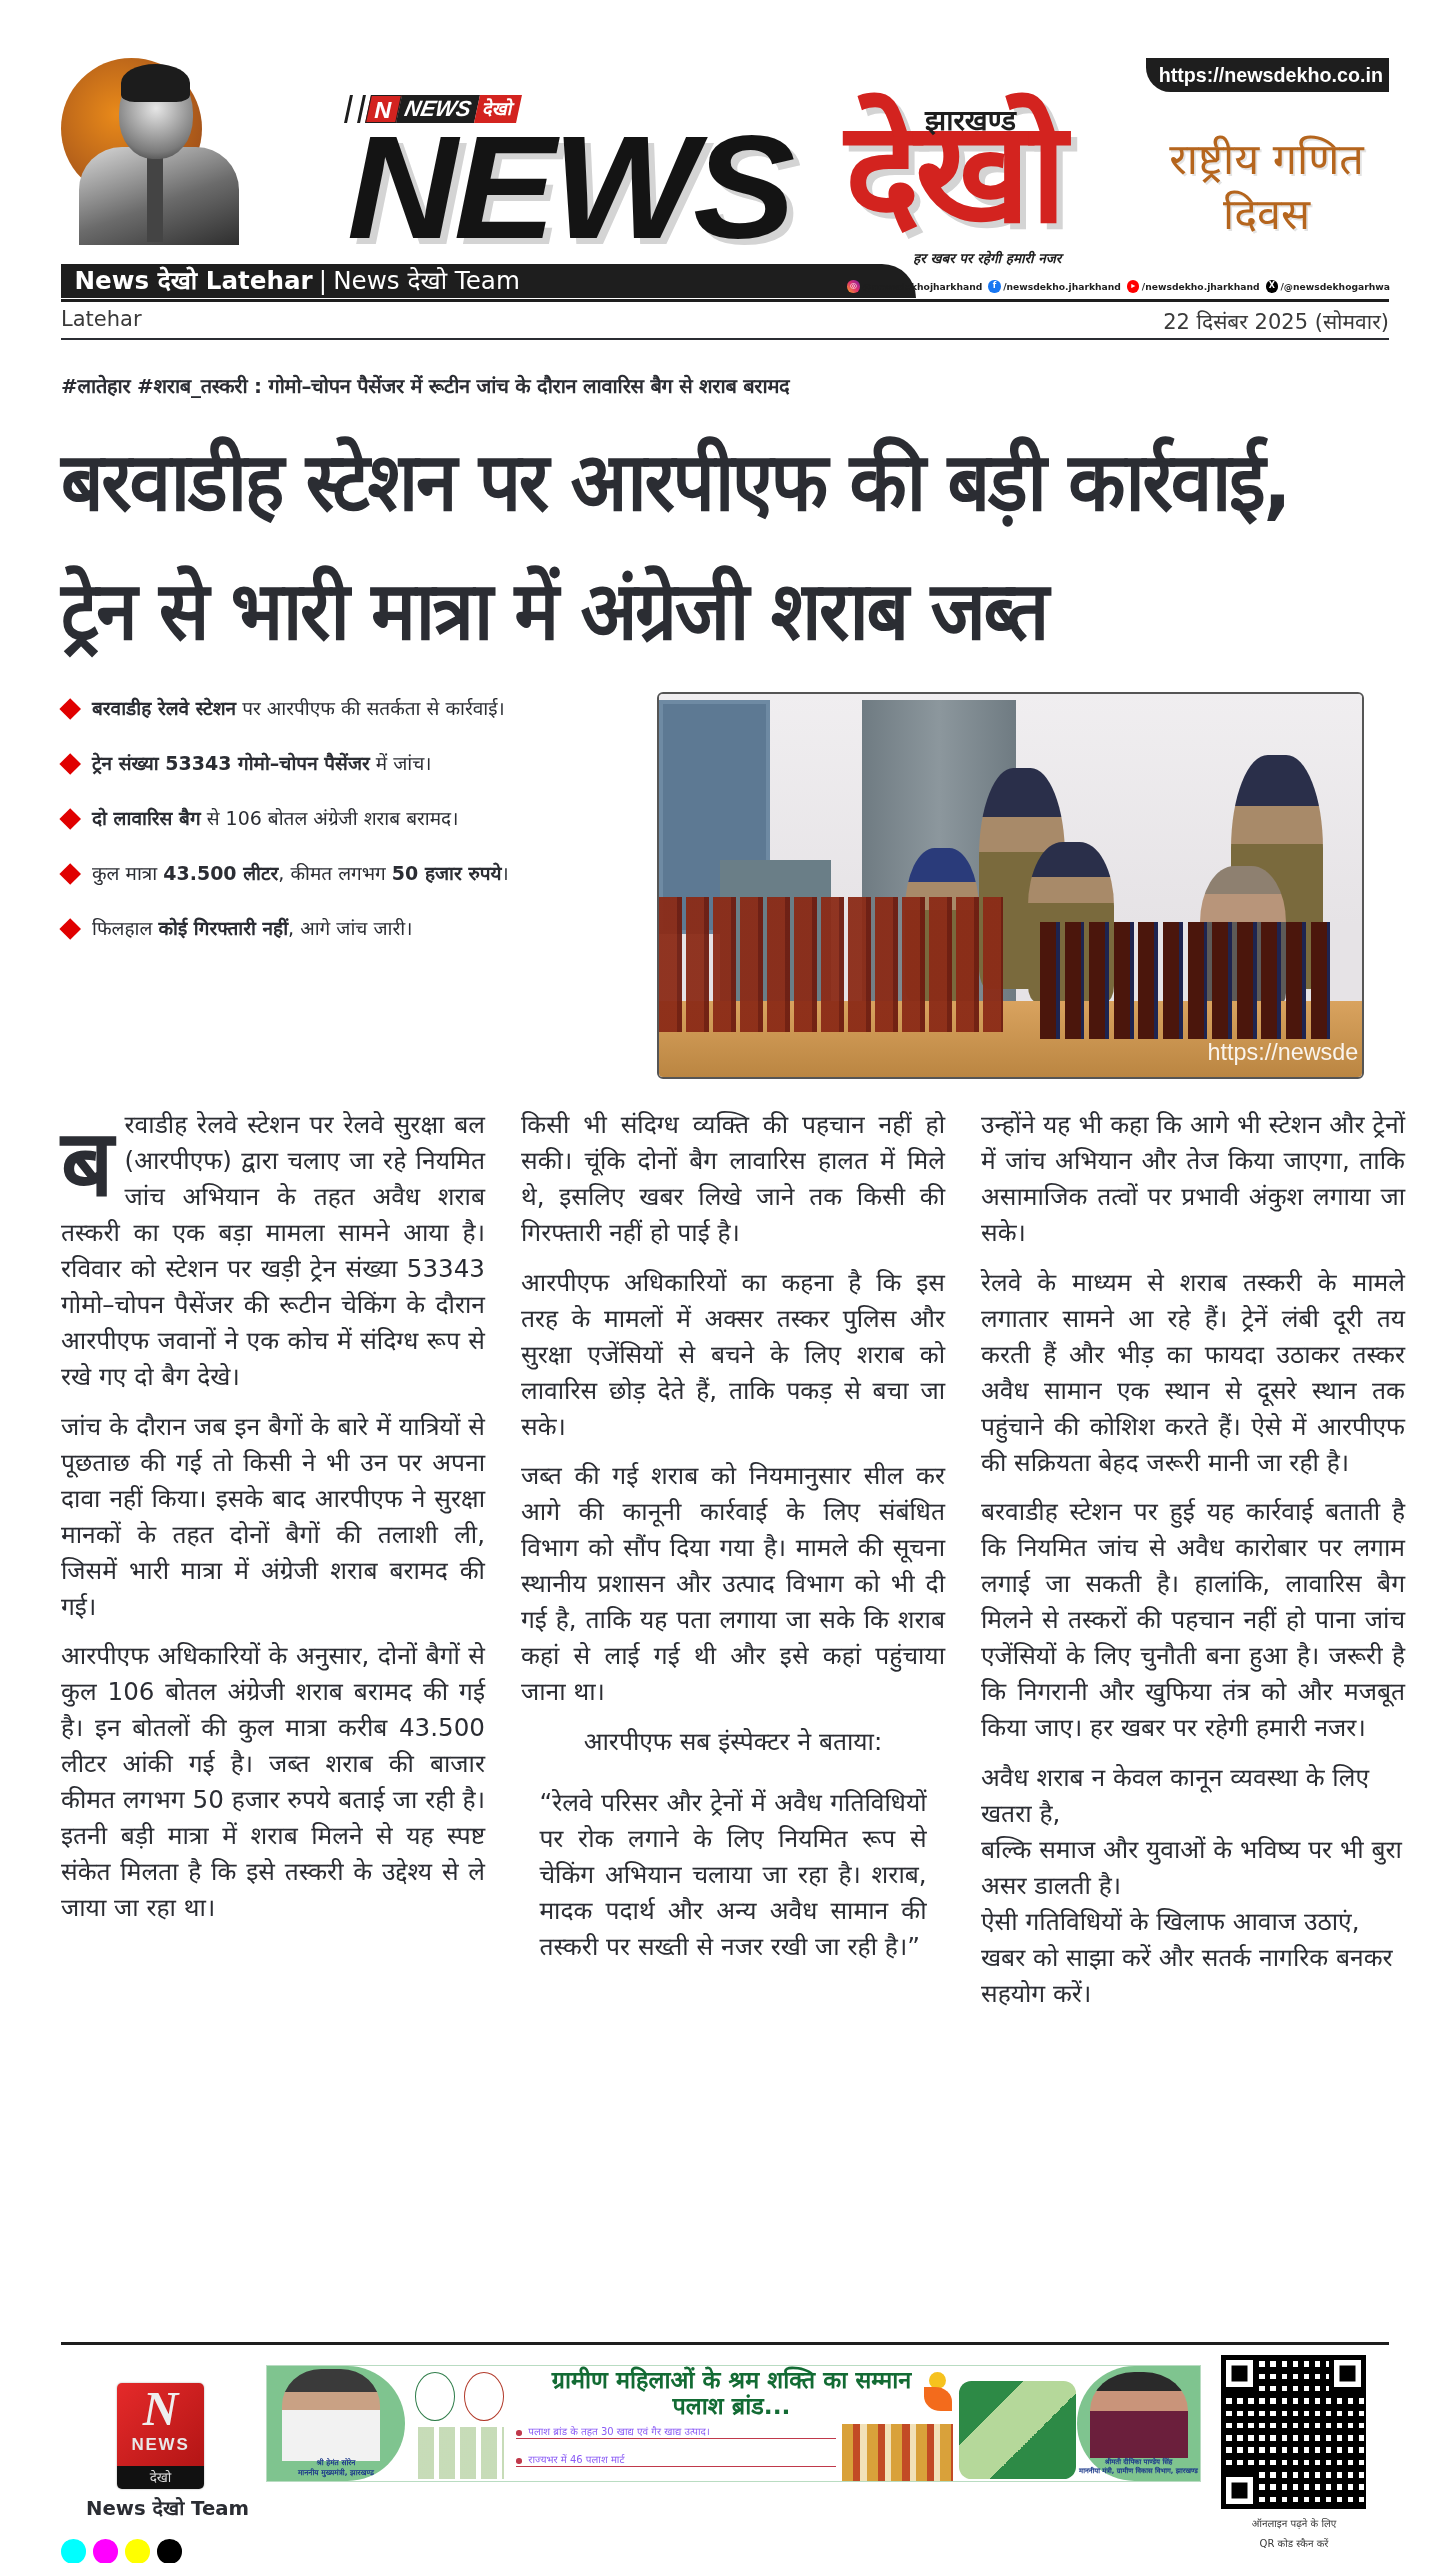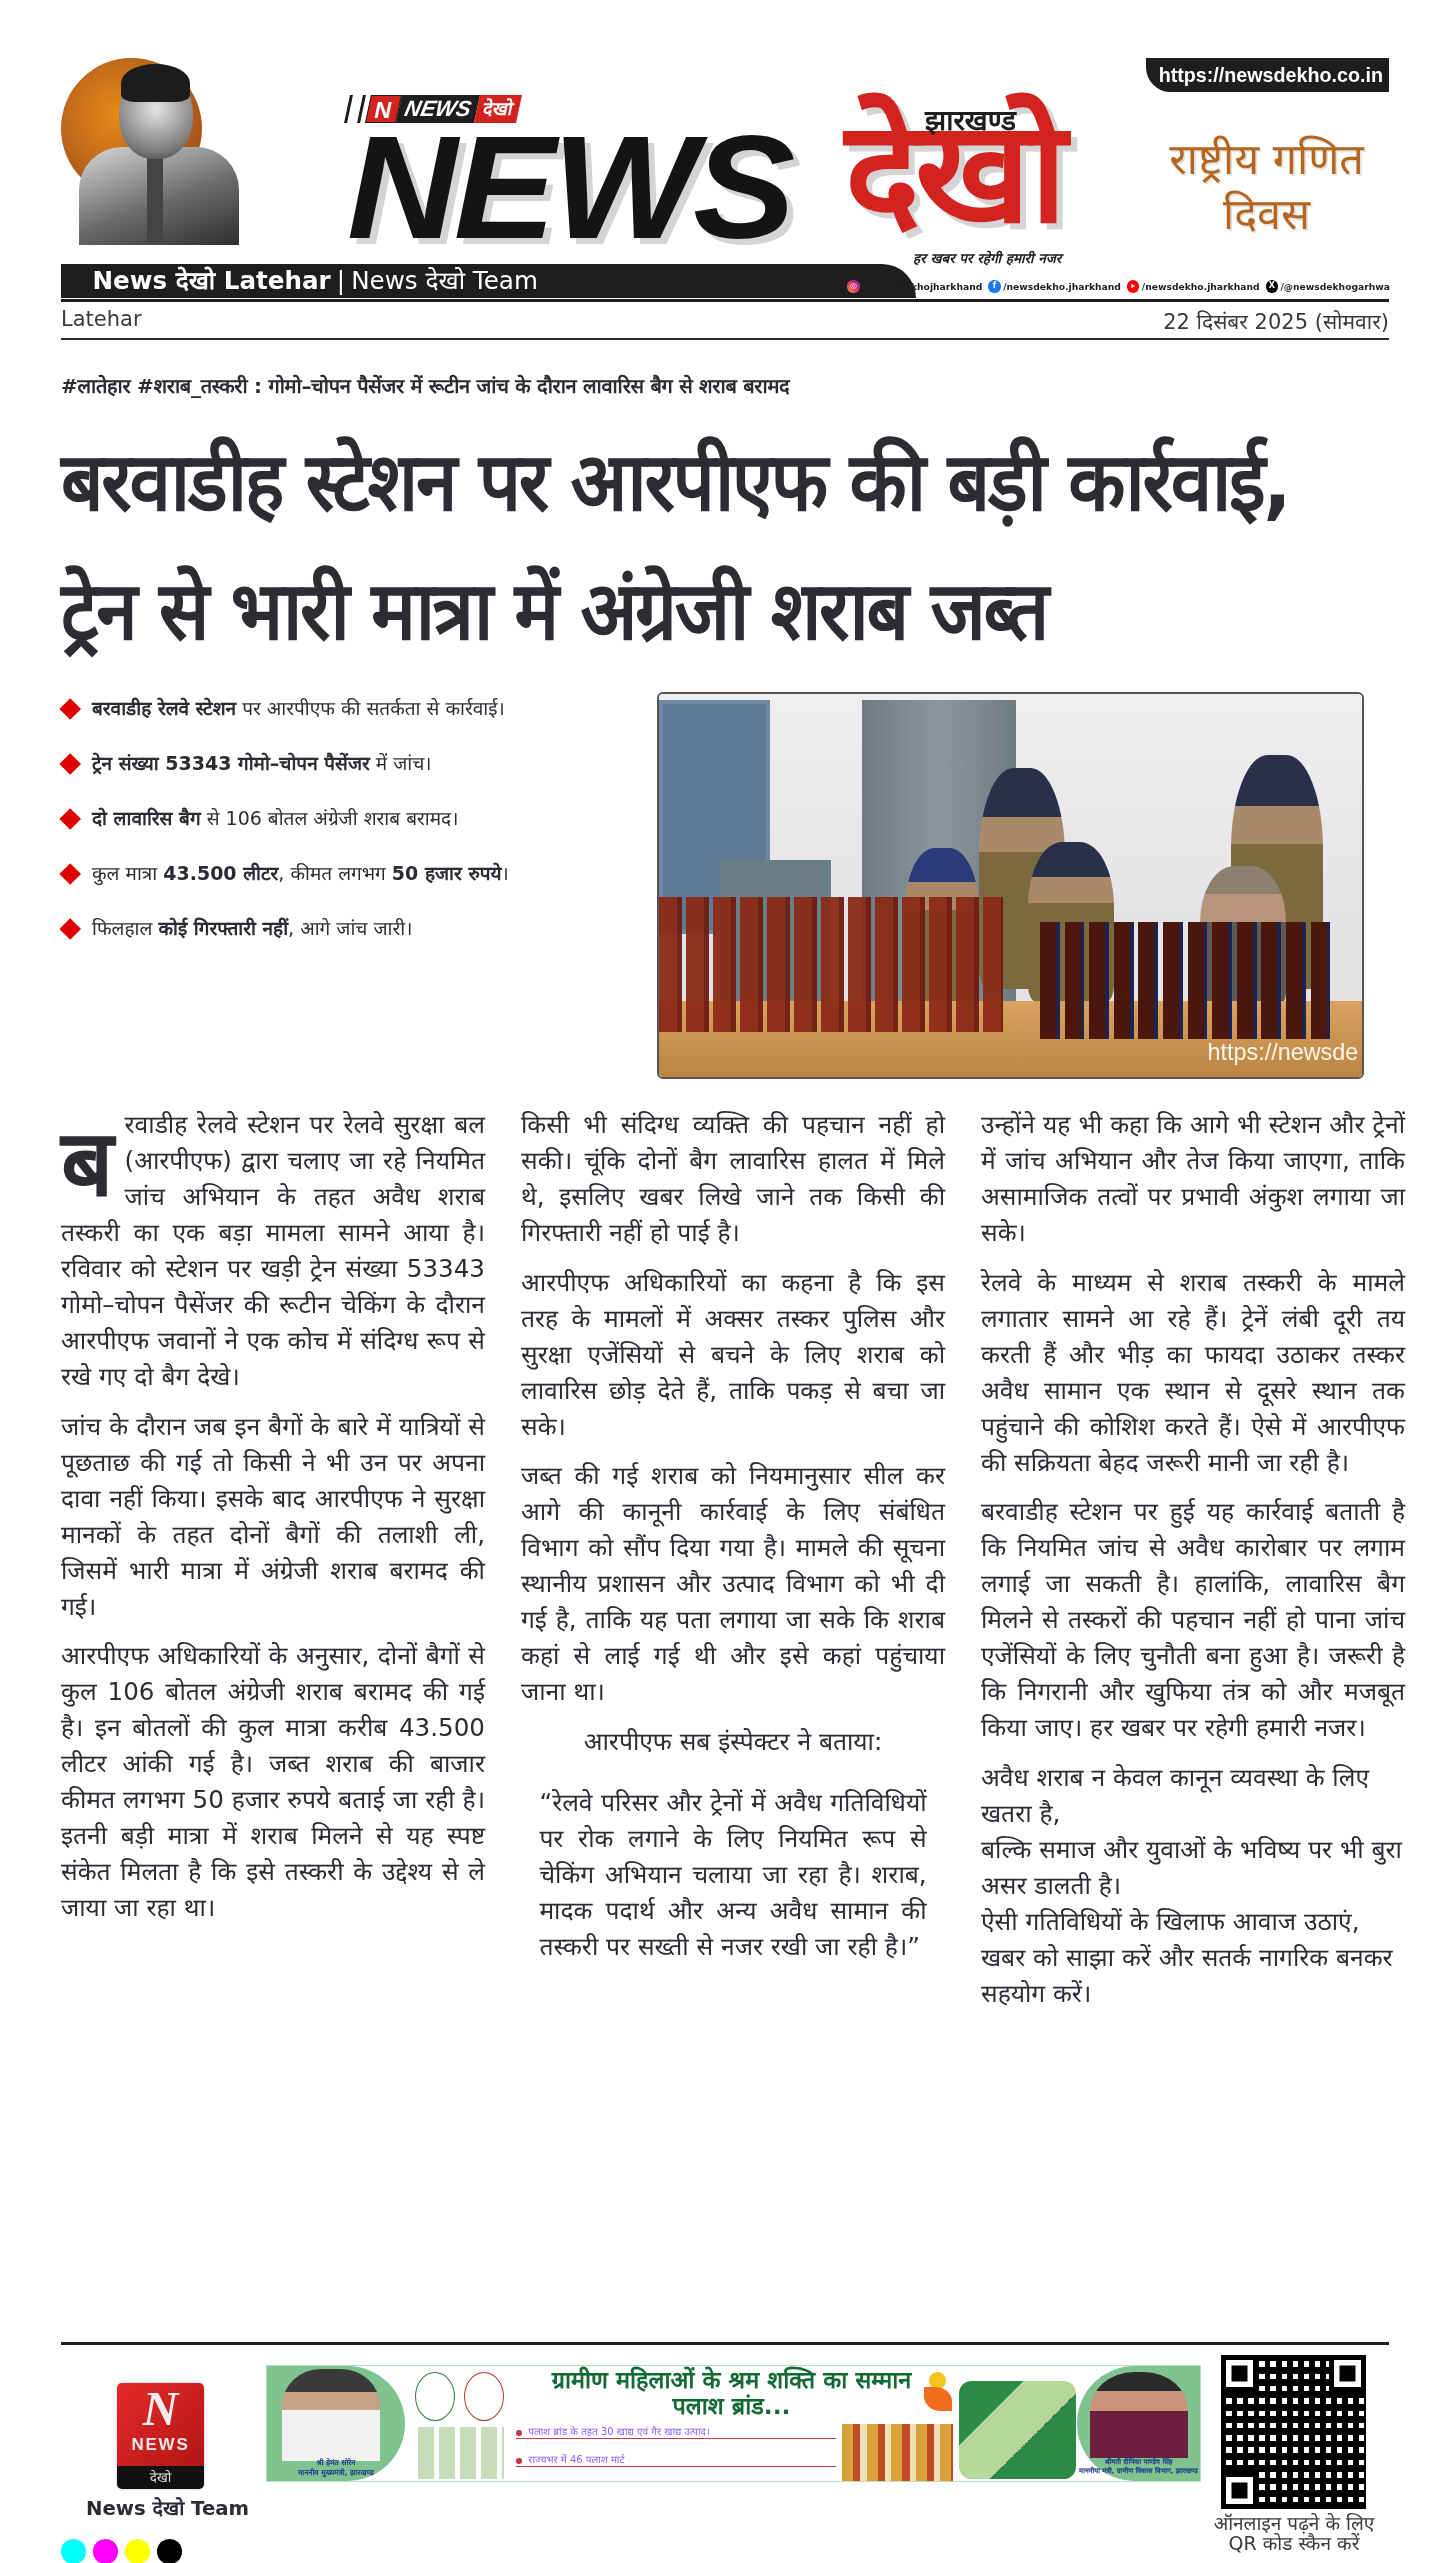--- a/index.html
+++ b/index.html
@@ -31,21 +31,21 @@
   .big-dekho { position: absolute; left: 498px; top: 0; font-weight: bold; font-size: 141px; line-height: 154px; color: #d3231f;
     text-shadow: 6.1px 6.1px 0 #d4d4d4; letter-spacing: -4.9px; }
   .jharkhand { position: absolute; left: 578px; top: 4.9px; font-weight: bold; font-size: 28px; color: #1e1e1e; }
   .tagline { position: absolute; left: 566px; top: 154px; font-size: 13.5px; font-weight: bold; font-style: italic; color: #1e1e1e; }
 
   .url-pill { position: absolute; left: 1085px; top: 0; width: 243px; height: 34px; background: #1e1e1e; color: #fff;
     border-bottom-left-radius: 24.6px; font-family: "Liberation Sans", sans-serif; font-weight: bold; font-size: 19.7px; line-height: 34px; text-align: right; padding-right: 6.1px; }
   .math-day { position: absolute; left: 1095px; top: 74px; width: 221px; text-align: center; font-size: 43px; line-height: 55px; color: #b5651d; font-family: "DejaVu Serif", serif; text-shadow: 1.8px 1.8px 0 #e3e3e3; }
 
   .team-strip { position: absolute; left: 0; top: 206px; width: 855px; height: 34px; background: #1e1e1e; border-top-right-radius: 37px; color: #fff; font-size: 24.6px; line-height: 34px; padding-left: 13.5px; }
-  .team-strip b { font-weight: bold; margin-left: 18px; }
+  .team-strip b { font-weight: bold; }
   .team-strip .sep { margin: 0 6.1px; }
   .socials { position: absolute; left: 806px; top: 220px; width: 523px; height: 17px; display: flex; gap: 6.1px; align-items: center; font-size: 9.2px; font-weight: bold; color: #1e1e1e; justify-content: flex-end; }
   .socials .s { display: flex; align-items: center; gap: 2.5px; }
   .socials .ico { width: 12.3px; height: 12.3px; border-radius: 50%; display: inline-block; color: #fff; font-size: 8px; line-height: 12.3px; text-align: center; }
   .ico.ig { background: linear-gradient(45deg, #f9a825, #e1306c, #7b1fa2); }
   .ico.fb { background: #1877f2; }
   .ico.yt { background: #ff0000; }
   .ico.x { background: #000; }
   .rule1 { position: absolute; left: 61px; top: 299px; width: 1328px; height: 2.5px; background: #1e1e1e; }
 
@@ -120,21 +120,21 @@
   .qr { position: absolute; left: 1221px; top: 2355px; width: 145px; height: 154px;
     background:
       linear-gradient(#000,#000) 0 0/37px 37px no-repeat,
       linear-gradient(#000,#000) 108px 0/37px 37px no-repeat,
       linear-gradient(#000,#000) 0 117px/37px 37px no-repeat,
       repeating-linear-gradient(90deg, #000 0 5.5px, #fff 5.5px 11px),
       repeating-linear-gradient(0deg, #000 0 6.8px, #fff 6.8px 12.3px);
     background-blend-mode: normal, normal, normal, multiply, multiply; }
   .qr .f { position: absolute; width: 37px; height: 37px; background: #000; border: 5.5px solid #000; box-shadow: inset 0 0 0 5.5px #fff; }
   .qr .f::after { content: ""; position: absolute; left: 7.4px; top: 7.4px; width: 11px; height: 11px; background: #000; }
-  .qr-cap { position: absolute; left: 1205px; top: 2514px; width: 178px; text-align: center; font-size: 19px; line-height: 19.7px; color: #3a3a3a; }
+  .qr-cap { position: absolute; left: 1205px; top: 2514px; width: 178px; text-align: center; font-size: 10px; line-height: 19.7px; color: #3a3a3a; }
 </style>
 </head>
 <body>
 
 <header class="masthead">
   <div class="portrait">
     <div class="sun"></div>
     <div class="body"></div>
     <div class="tie"></div>
     <div class="head"></div>

